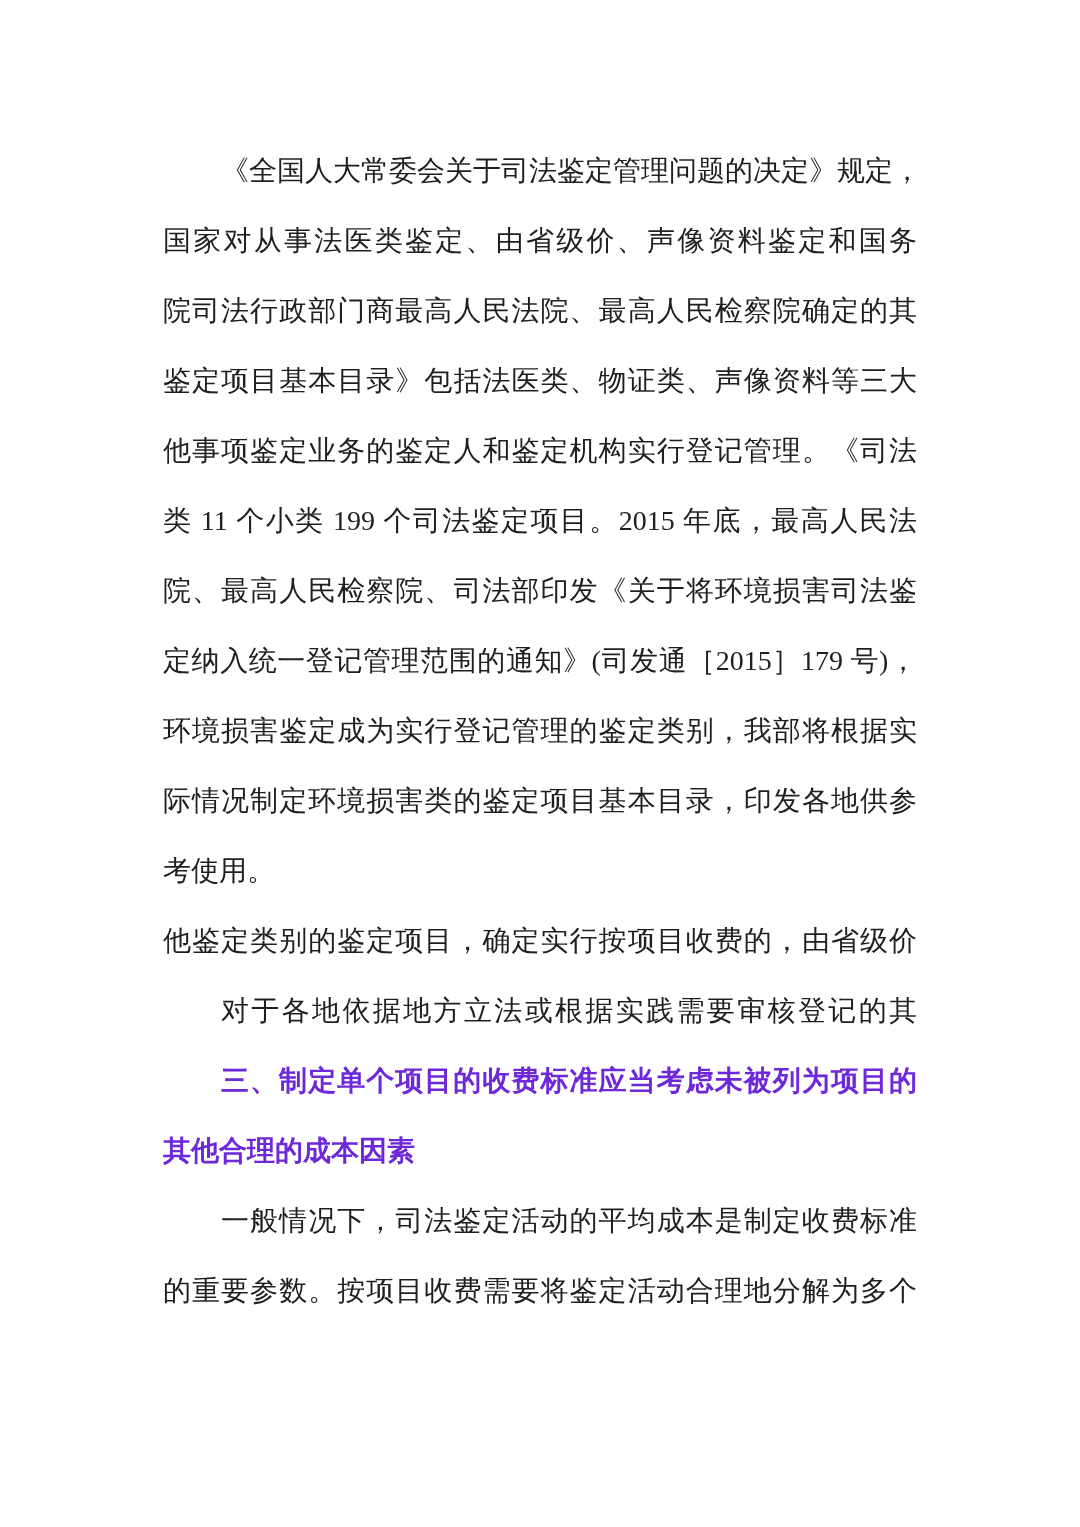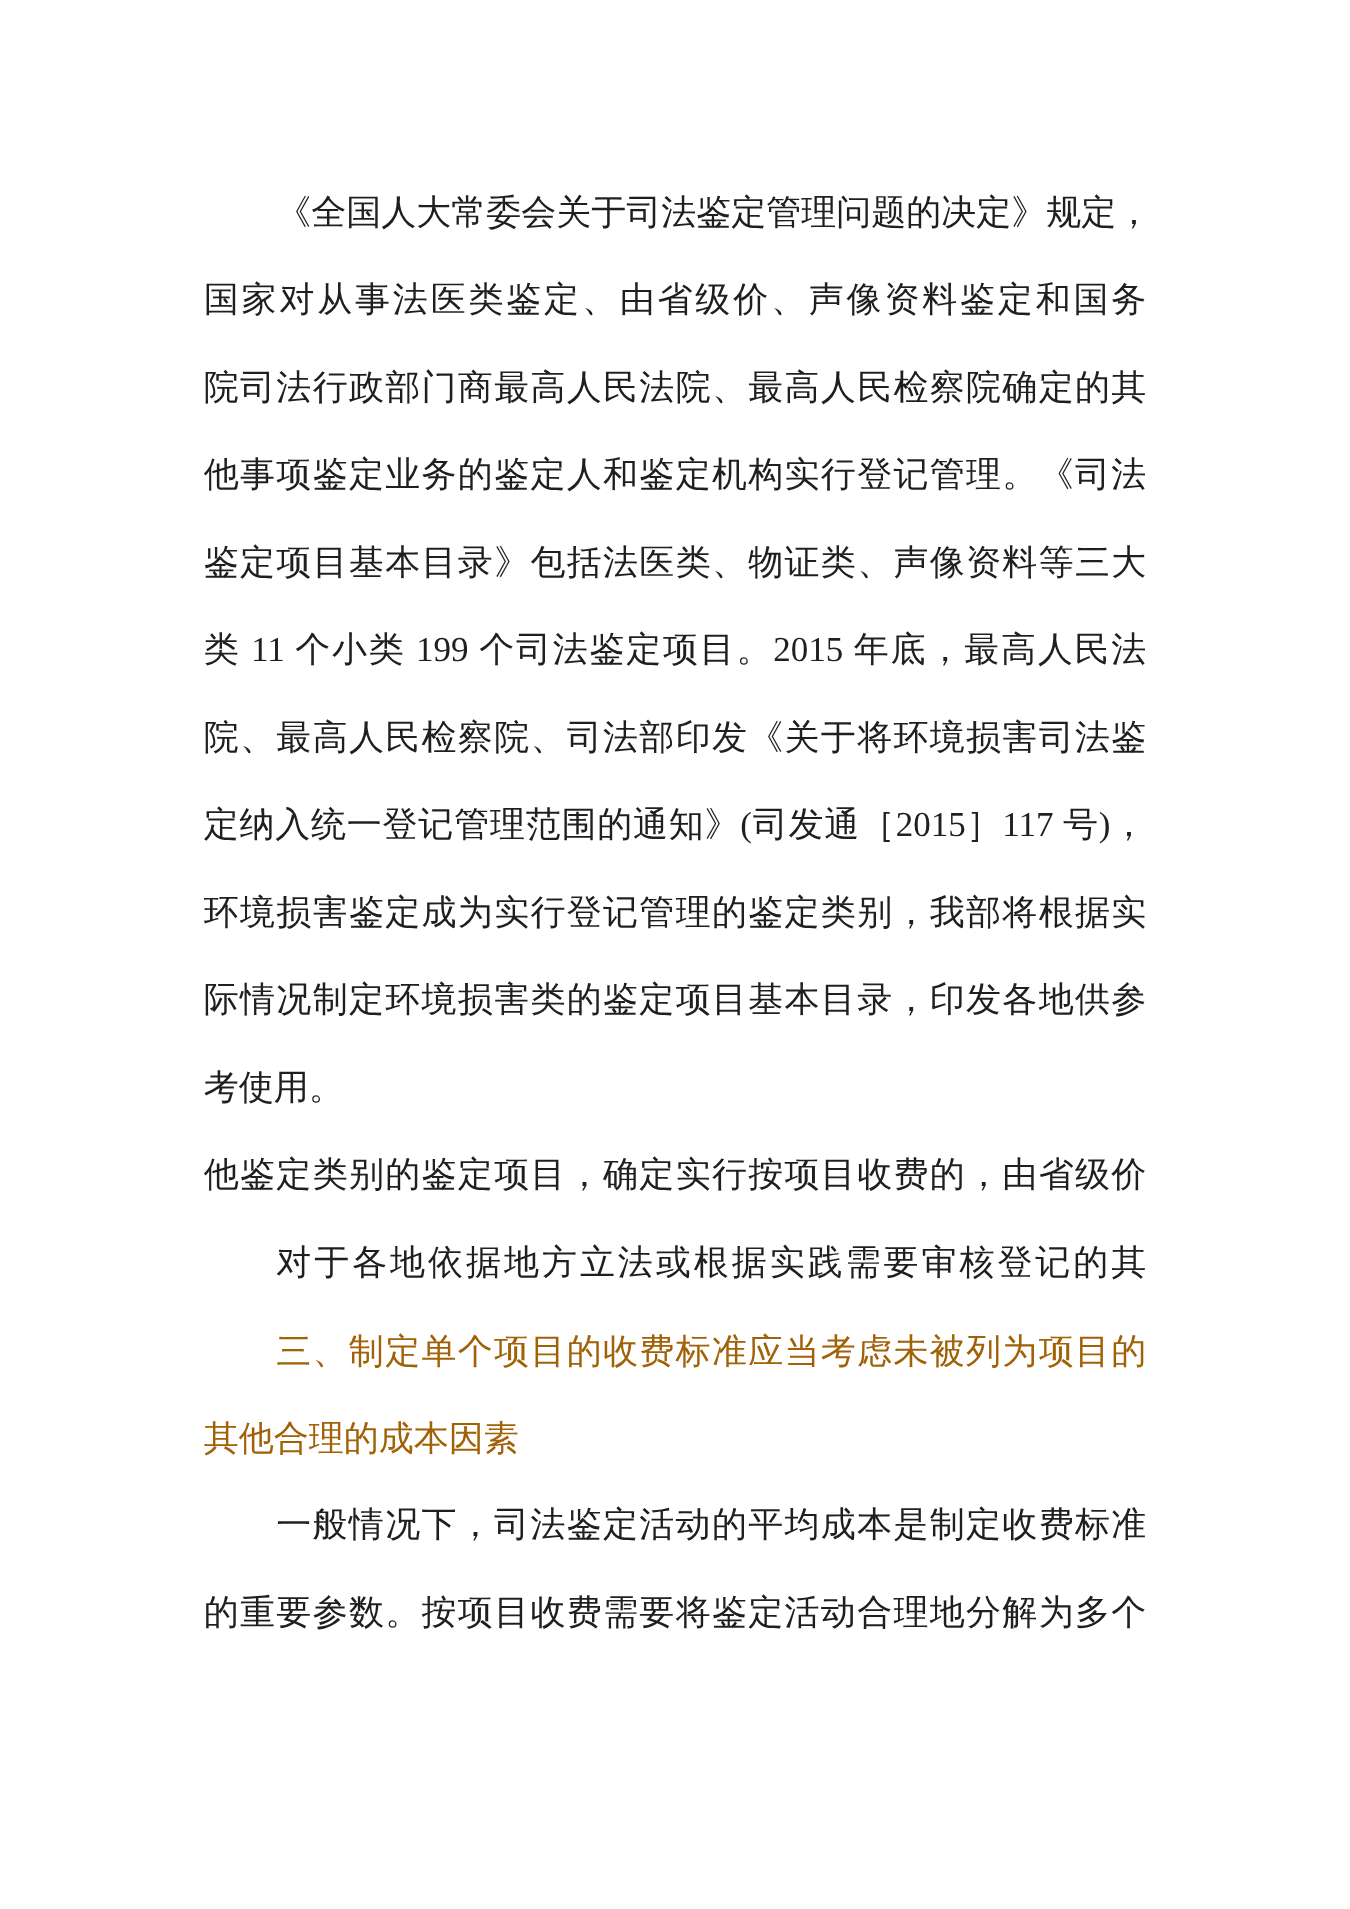--- a/index.html
+++ b/index.html
@@ -32,37 +32,37 @@
     text-align-last: justify;
   }
   .line.ll {
     text-align-last: left;
   }
   .line.ind {
     text-indent: 58px;
   }
   .line.hd {
     font-family: "Liberation Sans", sans-serif;
-    font-weight: normal;
-    color: #a16207;
+    font-weight: bold;
+    color: #6d28d9;
   }
 </style>
 </head>
 <body>
 
 <div class="page">
   <div class="content" id="doc-content">
       <div class="line jl ind">《全国人大常委会关于司法鉴定管理问题的决定》规定，</div>
       <div class="line jl">国家对从事法医类鉴定、由省级价、声像资料鉴定和国务</div>
       <div class="line jl">院司法行政部门商最高人民法院、最高人民检察院确定的其</div>
+      <div class="line jl">鉴定项目基本目录》包括法医类、物证类、声像资料等三大</div>
       <div class="line jl">他事项鉴定业务的鉴定人和鉴定机构实行登记管理。《司法</div>
-      <div class="line jl">鉴定项目基本目录》包括法医类、物证类、声像资料等三大</div>
       <div class="line jl">类 11 个小类 199 个司法鉴定项目。2015 年底，最高人民法</div>
       <div class="line jl">院、最高人民检察院、司法部印发《关于将环境损害司法鉴</div>
-      <div class="line jl">定纳入统一登记管理范围的通知》(司发通［2015］117 号)，</div>
+      <div class="line jl">定纳入统一登记管理范围的通知》(司发通［2015］179 号)，</div>
       <div class="line jl">环境损害鉴定成为实行登记管理的鉴定类别，我部将根据实</div>
       <div class="line jl">际情况制定环境损害类的鉴定项目基本目录，印发各地供参</div>
       <div class="line ll">考使用。</div>
       <div class="line jl">他鉴定类别的鉴定项目，确定实行按项目收费的，由省级价</div>
       <div class="line jl ind">对于各地依据地方立法或根据实践需要审核登记的其</div>
       <div class="line jl ind hd">三、制定单个项目的收费标准应当考虑未被列为项目的</div>
       <div class="line ll hd">其他合理的成本因素</div>
       <div class="line jl ind">一般情况下，司法鉴定活动的平均成本是制定收费标准</div>
       <div class="line jl">的重要参数。按项目收费需要将鉴定活动合理地分解为多个</div>
     </div>

